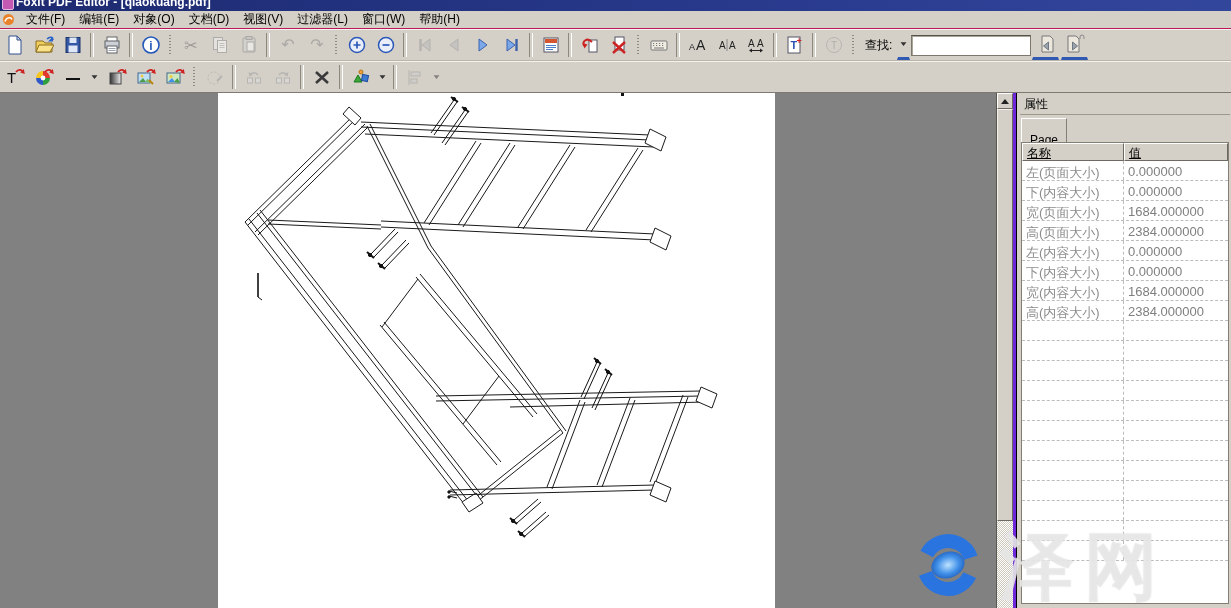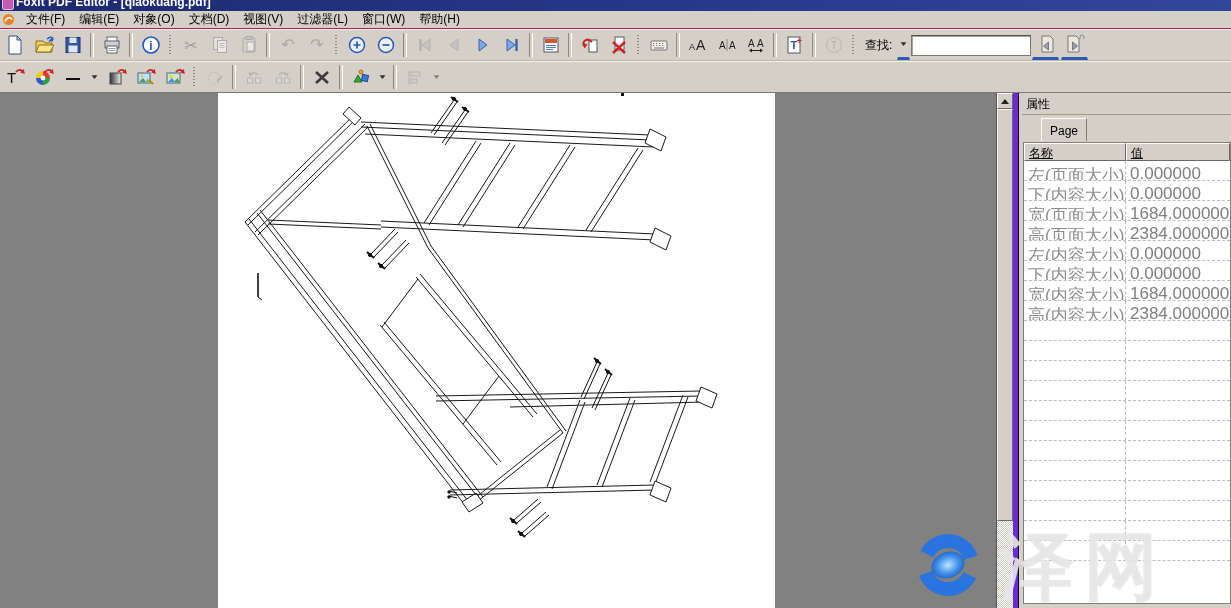--- a/index.html
+++ b/index.html
@@ -38,32 +38,32 @@
   
   .vscroll{position:absolute;left:996px;top:0;width:17px;height:515px;border-left:1px solid #5a574f;box-sizing:border-box;}
   .sb-btn{position:absolute;left:0;top:0;width:16px;height:16px;background:#d4d0c8;border:1px solid #fff;border-right-color:#6e6a63;border-bottom-color:#6e6a63;box-sizing:border-box;display:flex;align-items:center;justify-content:center;}
   .sb-btn .arr{width:0;height:0;border-left:4px solid transparent;border-right:4px solid transparent;border-bottom:5px solid #222;}
   .sb-thumb{position:absolute;left:0;top:16px;width:16px;height:412px;background:#d4d0c8;border:1px solid #f4f2ec;border-right-color:#6e6a63;border-bottom-color:#6e6a63;box-sizing:border-box;}
   .sb-track{position:absolute;left:0;top:428px;width:16px;height:87px;background-color:#fff;
     background-image:linear-gradient(45deg,#cdc9bd 25%,transparent 25%,transparent 75%,#cdc9bd 75%),linear-gradient(45deg,#cdc9bd 25%,transparent 25%,transparent 75%,#cdc9bd 75%);
     background-size:2px 2px;background-position:0 0,1px 1px;}
 
   
-  .panel{position:absolute;left:1013px;top:0;width:218px;height:515px;background:#d4d0c8;border-left:5px solid #6d28d9;box-sizing:border-box;}
+  .panel{position:absolute;left:1013px;top:0;width:218px;height:515px;background:#d4d0c8;border-left:3px solid #6d28d9;box-sizing:border-box;}
   .panel:before{content:"";position:absolute;left:0;top:0;width:1px;height:515px;background:#000;}
   .panel-caption{position:absolute;left:8px;top:3px;color:#000;}
   .panel-capline{position:absolute;left:4px;top:21px;width:210px;height:1px;background:#9c988c;}
-  .panel-tab{position:absolute;left:5px;top:25px;height:17px;padding:5px 8px 0 8px;background:#d4d0c8;border:1px solid #827e74;border-bottom:none;border-top-color:#fff;border-left-color:#fff;color:#000;margin-left:18px;}
+  .panel-tab{position:absolute;left:5px;top:25px;height:17px;padding:14px 8px 0 8px;background:#d4d0c8;border:1px solid #827e74;border-bottom:none;border-top-color:#fff;border-left-color:#fff;color:#000;}
   .ptable{position:absolute;left:5px;top:49px;width:208px;height:462px;background:#fff;border:1px solid #827e74;box-sizing:border-box;overflow:hidden;}
   .phead{display:flex;height:18px;background:#d4d0c8;}
   .phead .cell{box-sizing:border-box;padding:1px 4px;border-top:1px solid #fff;border-left:1px solid #fff;border-right:1px solid #6e6a63;border-bottom:1px solid #6e6a63;color:#000;overflow:hidden;white-space:nowrap;text-decoration:underline;}
   .phead .c1{width:102px;}
   .phead .c2{width:104px;}
   .prow{display:flex;height:20px;border-bottom:1px dashed #bdbdbd;box-sizing:border-box;}
-  .prow .cell{box-sizing:border-box;padding:3px 4px 0 4px;font-size:17px;overflow:hidden;white-space:nowrap;}
+  .prow .cell{box-sizing:border-box;padding:3px 4px 0 4px;font-size:13px;overflow:hidden;white-space:nowrap;}
   .prow .c1{width:102px;color:#8c8c8c;border-right:1px dashed #bdbdbd;}
   .prow .c2{width:104px;color:#7f7f7f;}
 
   
   .wm-logo{position:absolute;left:905px;top:432px;}
   .wm-text{position:absolute;left:1000px;top:425px;font-size:74px;font-weight:bold;letter-spacing:10px;
     color:rgba(255,255,255,0.55);text-shadow:0 0 1px rgba(190,190,190,.8);white-space:nowrap;pointer-events:none;}
 </style>
 </head>
 <body>

